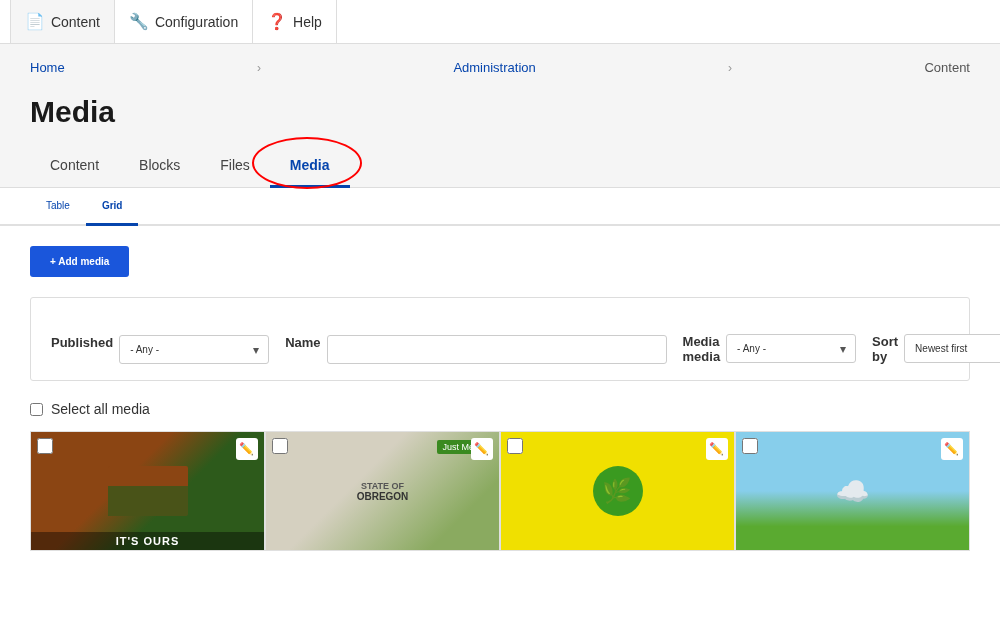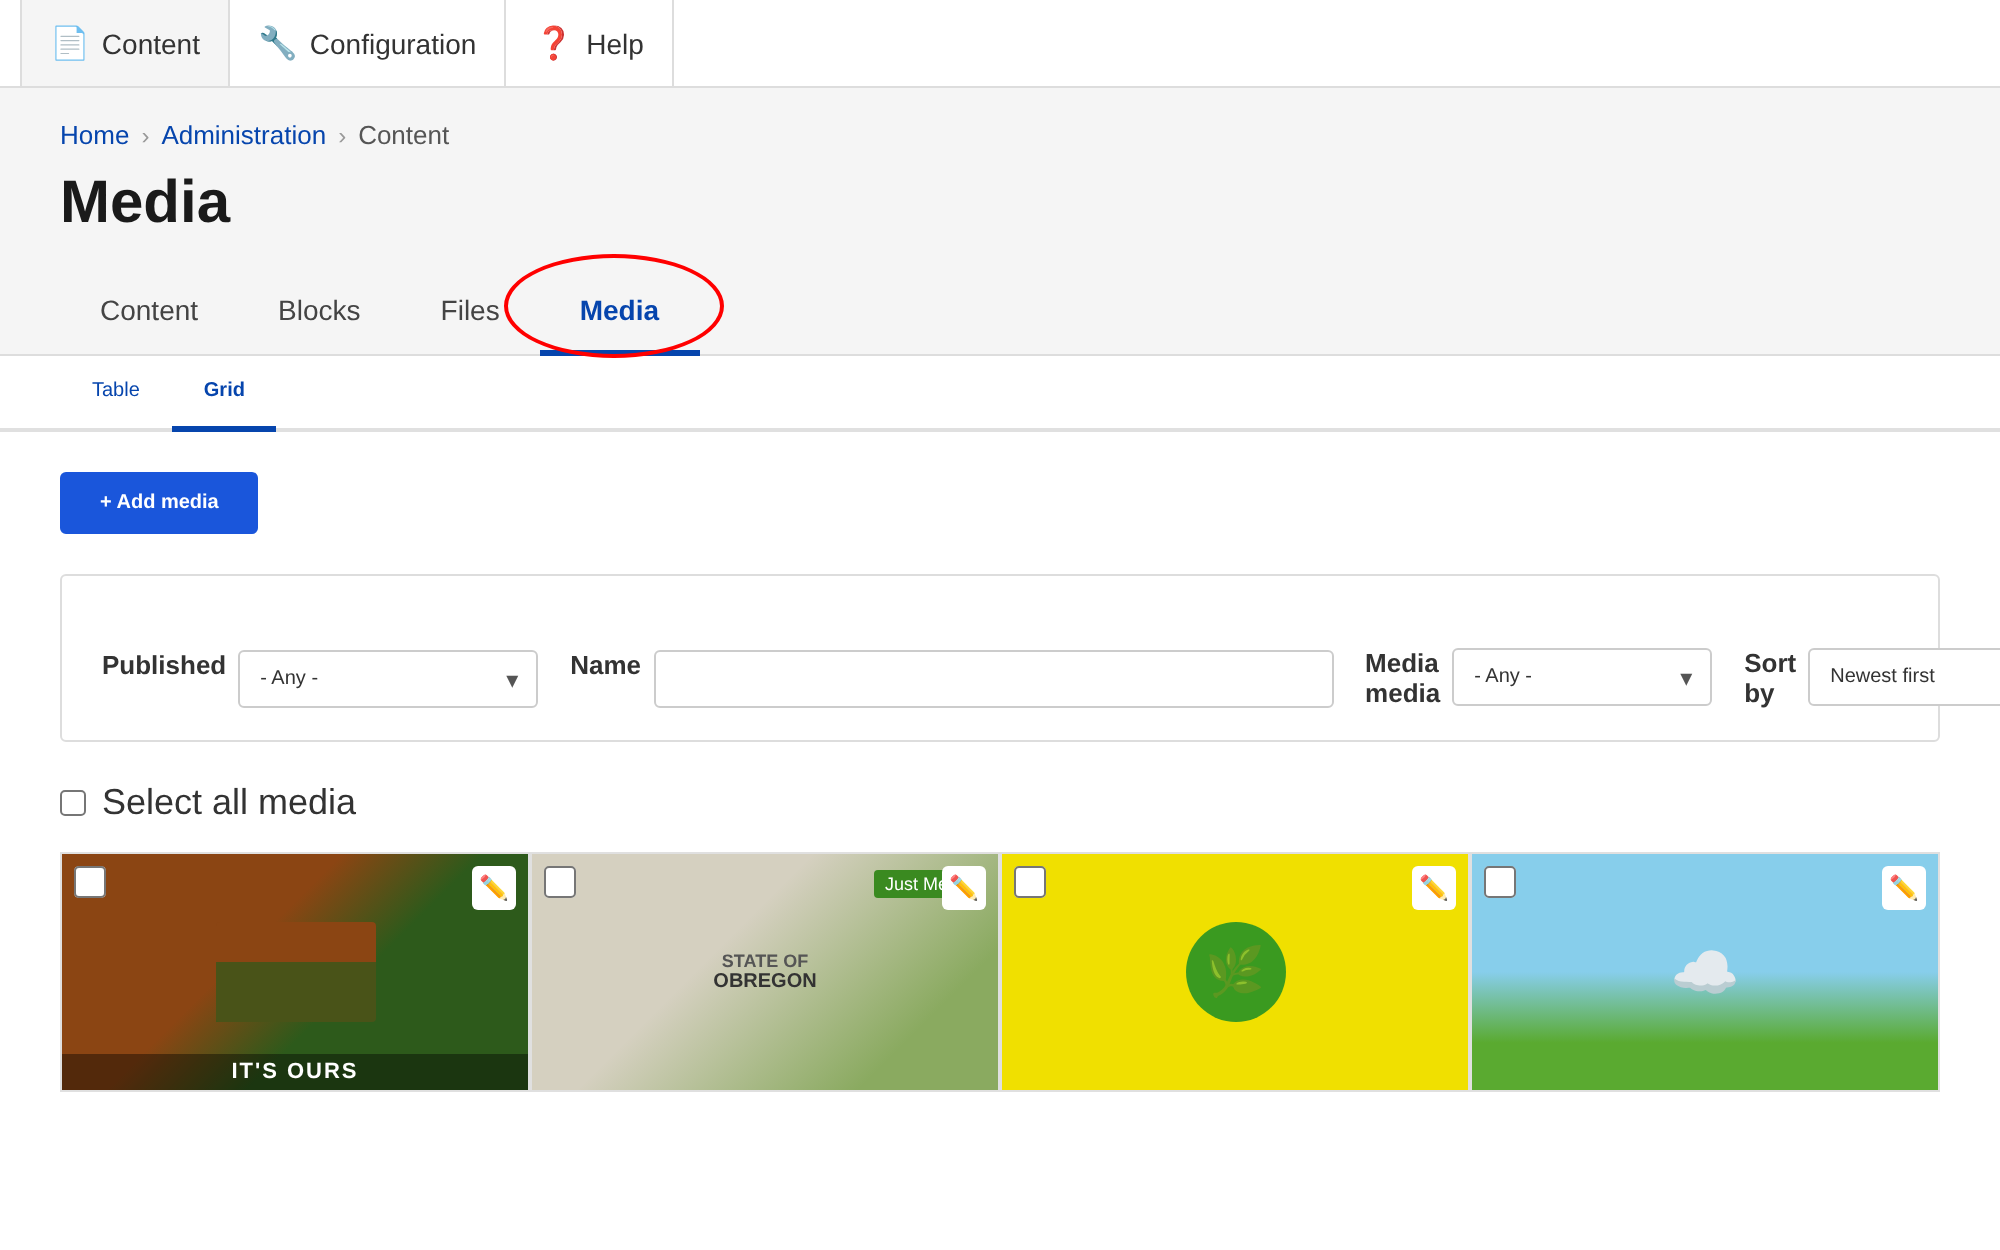--- a/index.html
+++ b/index.html
@@ -40,21 +40,22 @@
     .breadcrumb-area {
       padding: 16px 30px 0 30px;
       background: #f5f5f5;
     }
     .breadcrumb {
       display: flex;
       align-items: center;
       gap: 6px;
       font-size: 13px;
       color: #555;
-      margin-bottom: 10px;
+      margin-bottom: 20px;
+      justify-content: space-between;
     }
     .breadcrumb a {
       color: #0645ad;
       text-decoration: none;
       cursor: pointer;
     }
     .breadcrumb-sep {
       color: #999;
       font-size: 12px;
     }
@@ -193,21 +194,21 @@
     }
 
     
     .select-all-row {
       display: flex;
       align-items: center;
       gap: 8px;
       margin-bottom: 14px;
     }
     .select-all-row label {
-      font-size: 18px;
+      font-size: 14px;
       color: #333;
       cursor: pointer;
     }
 
     
     .media-grid {
       display: grid;
       grid-template-columns: repeat(4, 1fr);
       gap: 0;
     }

